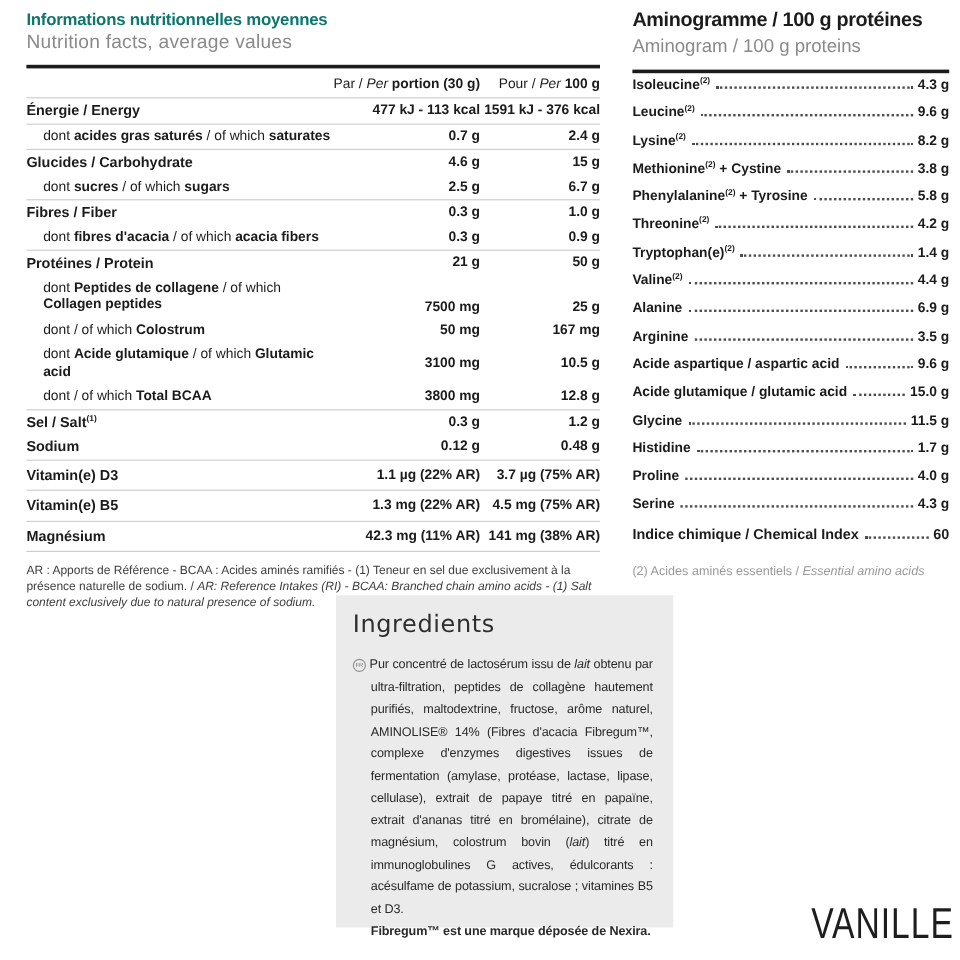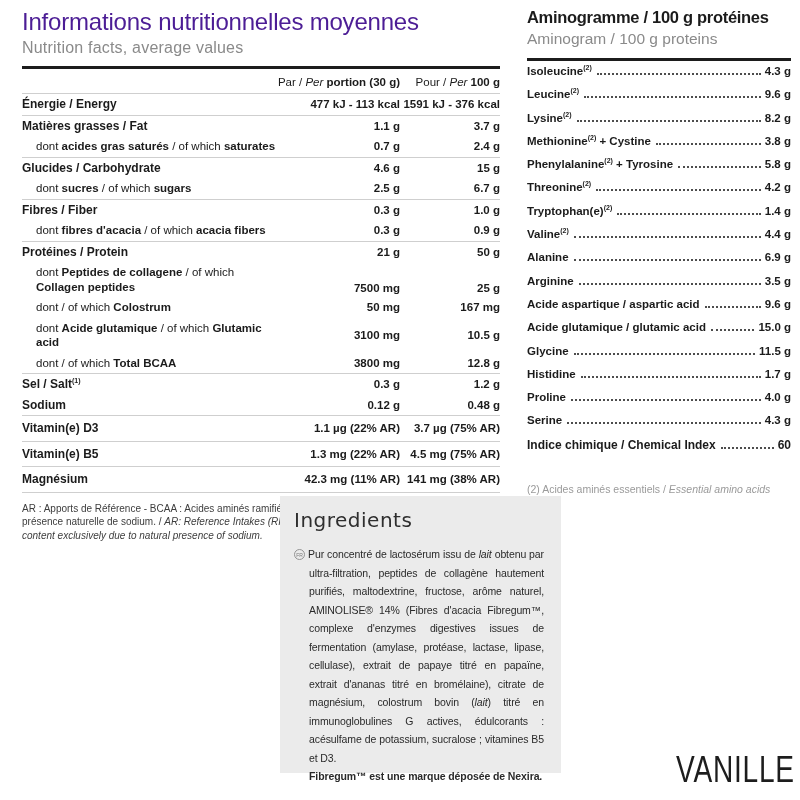--- a/index.html
+++ b/index.html
@@ -2,21 +2,21 @@
 <html><head>
 <meta charset="utf-8">
 <style>
   * { margin:0; padding:0; box-sizing:border-box; }
   html,body { width:800px; height:800px; background:#ffffff; overflow:hidden;
               font-family:"Liberation Sans", sans-serif; color:#1b1b1b; }
   body { position:relative; }
 
   
   .left-col { position:absolute; left:22px; top:8px; width:478px; }
-  .n-title { font-size:24px; font-weight:400; letter-spacing:-0.2px; color:#4c1d95; }
+  .n-title { font-size:14px; font-weight:700; letter-spacing:-0.2px; color:#0f766e; }
   .n-sub   { font-size:16px; font-weight:400; color:#8a8a8a; margin-top:3px; letter-spacing:0.2px; }
   .thick   { height:3px; background:#1c1c1c; margin-top:9px; }
   .thead   { display:flex; align-items:baseline; padding:7px 0 5px; font-size:11.5px; }
   .thead .fill { flex:1; }
   .h1 { text-align:left; white-space:nowrap; }
   .h2 { width:100px; text-align:right; white-space:nowrap; }
   .sepline { height:1px; background:#cfcfcf; }
   .row { display:flex; align-items:center; padding:3px 0; font-size:12px; min-height:15px; }
   .row.tall { align-items:flex-end; }
   .row.roomy { padding:5px 0; }
@@ -34,21 +34,21 @@
   .right-col { position:absolute; left:527px; top:8px; width:264px; }
   .a-title { font-size:16.5px; font-weight:700; letter-spacing:-0.3px; white-space:nowrap; }
   .a-sub   { font-size:15.5px; font-weight:400; color:#8a8a8a; margin-top:3px; }
   .a-thick { height:3px; background:#1c1c1c; margin-top:10px; }
   .a-list  { margin-top:4px; }
   .a-item  { display:flex; align-items:baseline; height:23.3px; font-size:11.5px; font-weight:700; }
   .a-name  { white-space:nowrap; }
   .lead    { flex:1; border-bottom:2px dotted #4d4d4d; margin:0 4px 4px 5px; min-width:8px; }
   .a-val   { white-space:nowrap; }
   .a-item.idx { font-size:12px; }
-  .a-foot  { margin-top:22px; font-size:10.5px; color:#9a9a9a; }
+  .a-foot  { margin-top:9px; font-size:10.5px; color:#9a9a9a; }
 
   
   .ing-box { position:absolute; left:280px; top:496px; width:281px; height:277px; background:#ebebeb; }
   .ing-inner { padding:12px 17px 0 14px; }
   .ing-title { font-family:"DejaVu Sans", sans-serif; font-size:20px; font-weight:400;
                color:#2e2e2e; letter-spacing:0.5px; }
   .ing-body { margin-top:13px; font-size:10.5px; line-height:18.5px; font-weight:700;
               color:#2a2a2a; text-align:justify; padding-left:15px; text-indent:-15px;
               letter-spacing:-0.1px; }
   .ing-tm   { font-size:10.5px; line-height:18.5px; font-weight:700; color:#2a2a2a;
@@ -76,25 +76,20 @@
     <div class="h2"><span class="t-n">Pour / </span><span class="t-i">Per </span><span class="t-b">100 g</span></div>
   </div>
   <div class="sepline"></div>
   <div>
       <div class="row">
         <div class="lbl"><span class="t-b">Énergie / Energy</span></div>
         <div class="c1">477 kJ - 113 kcal</div>
         <div class="c2">1591 kJ - 376 kcal</div>
       </div>
       <div class="sepline"></div>
-      <div class="row">
-        <div class="lbl"><span class="t-b">Matières grasses / Fat</span></div>
-        <div class="c1">1.1 g</div>
-        <div class="c2">3.7 g</div>
-      </div>
       <div class="row sub">
         <div class="lbl"><span class="t-n">dont </span><span class="t-b">acides gras saturés</span><span class="t-n"> / of which </span><span class="t-b">saturates</span></div>
         <div class="c1">0.7 g</div>
         <div class="c2">2.4 g</div>
       </div>
       <div class="sepline"></div>
       <div class="row">
         <div class="lbl"><span class="t-b">Glucides / Carbohydrate</span></div>
         <div class="c1">4.6 g</div>
         <div class="c2">15 g</div>

